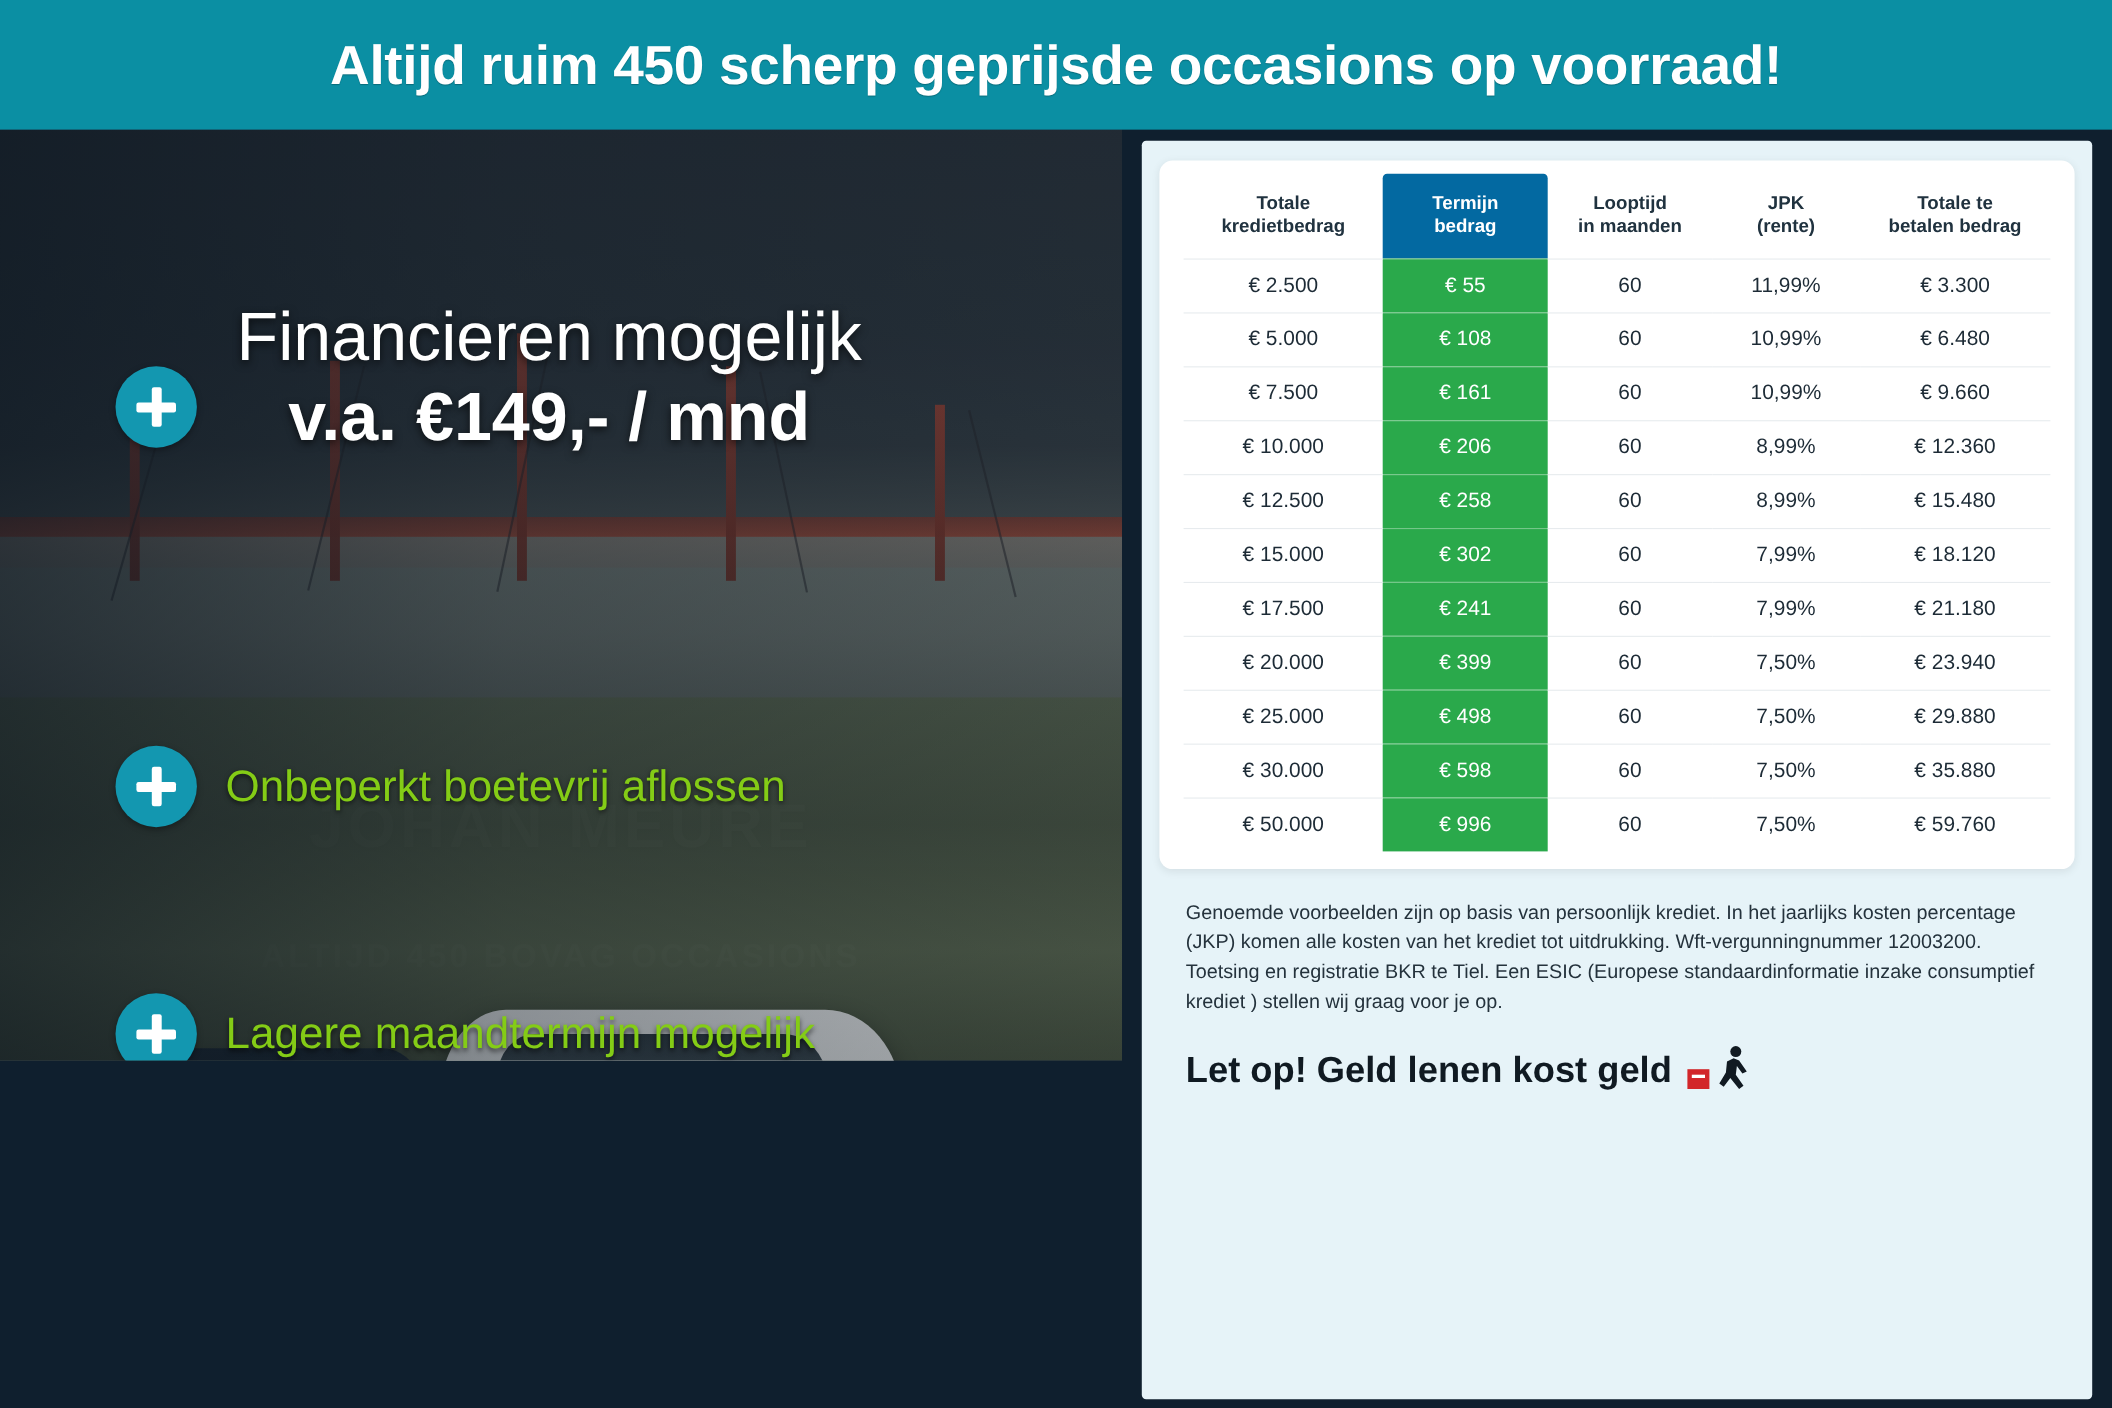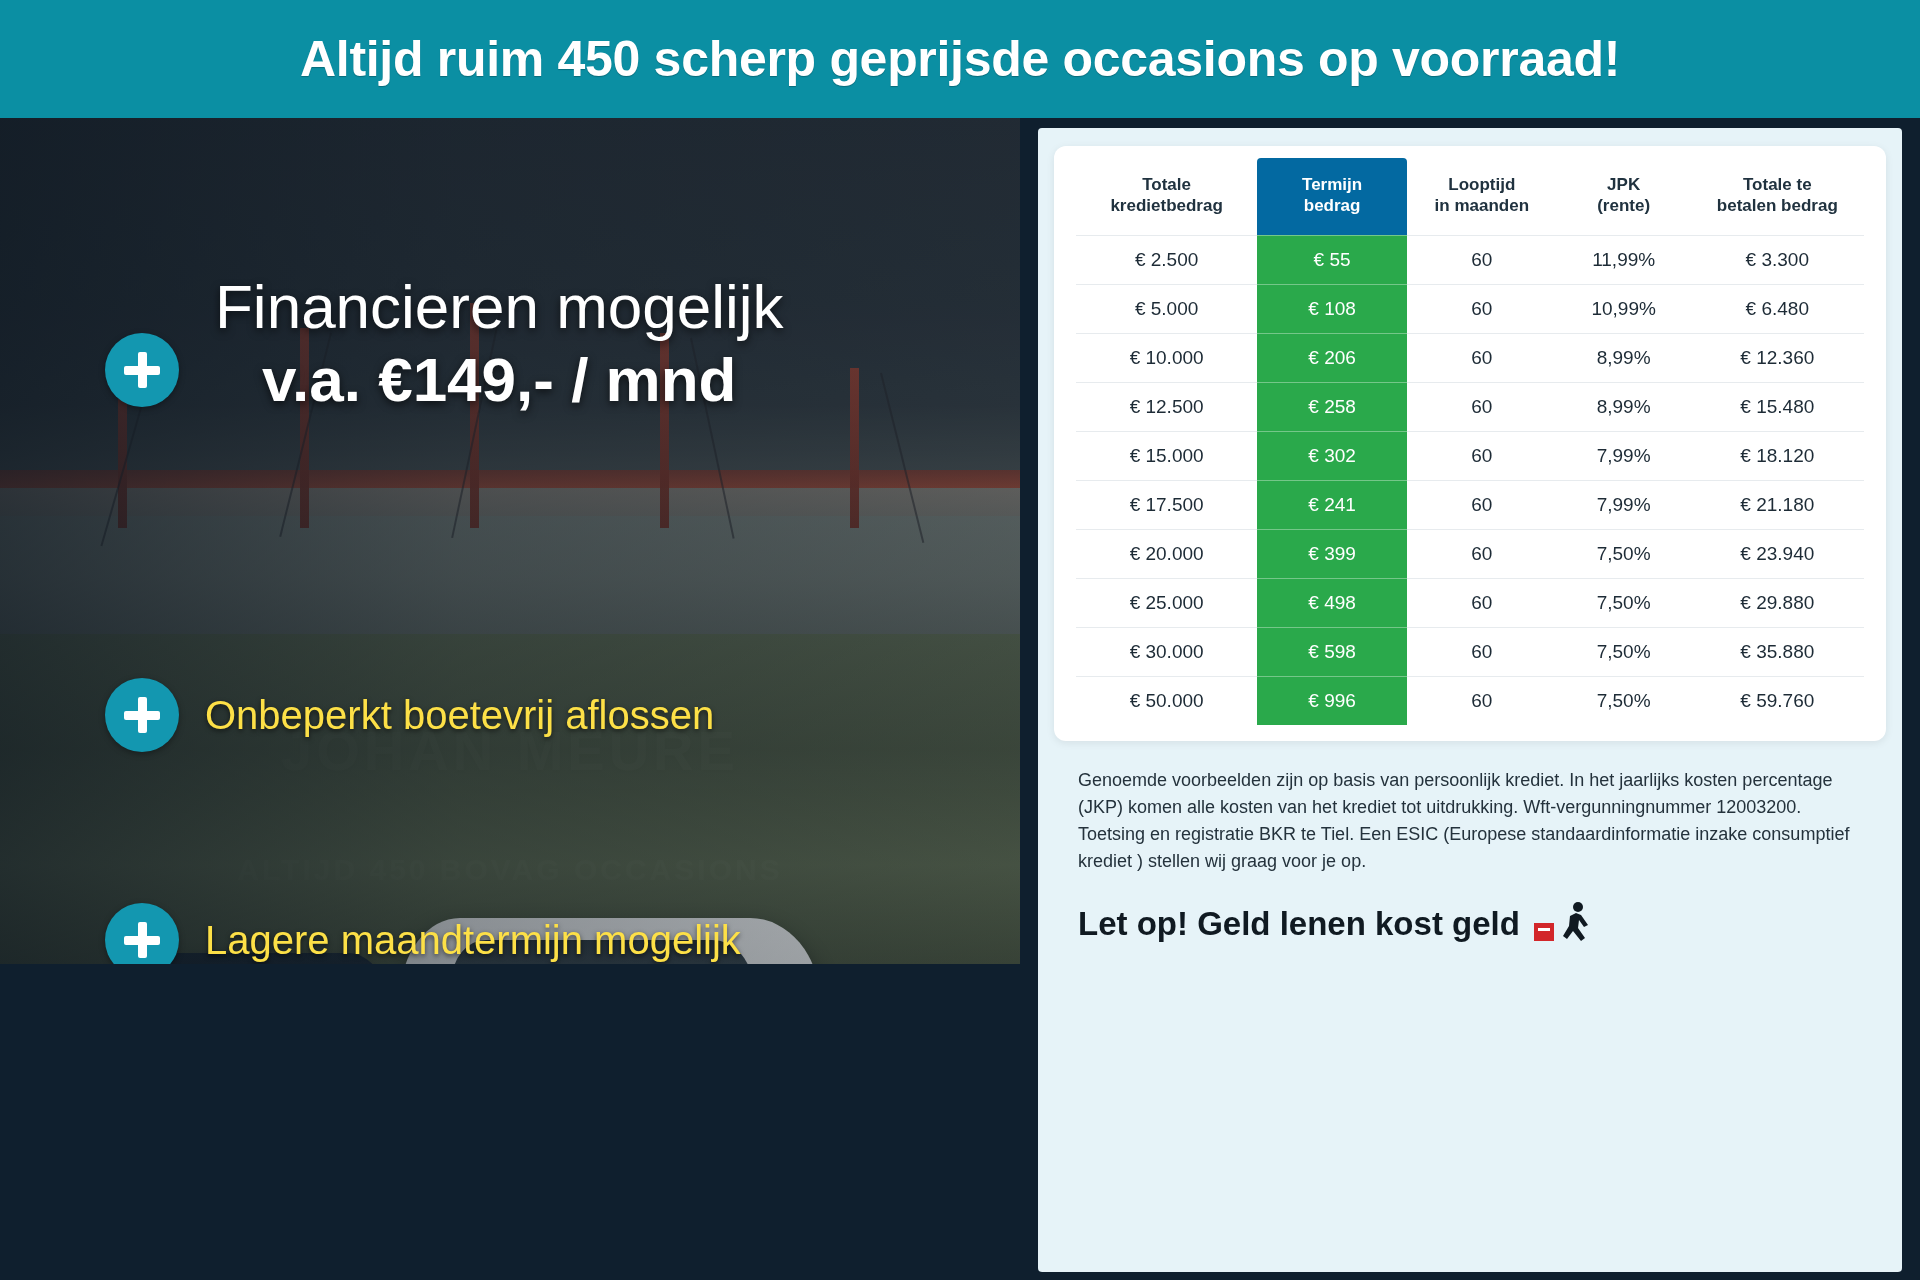--- a/index.html
+++ b/index.html
@@ -207,21 +207,21 @@
   .plus-badge::after {
     content: "";
     position: absolute;
     background: #ffffff;
     border-radius: 2px;
   }
   .plus-badge::before { left: 19px; right: 19px; top: 33px; height: 9px; }
   .plus-badge::after  { top: 19px; bottom: 19px; left: 33px; width: 9px; }
 
   .bullet-text {
-    color: #fde047;
+    color: #84cc16;
     font-size: 40px;
     font-weight: 400;
     text-shadow: 0 2px 5px rgba(0,0,0,.6);
     white-space: nowrap;
   }
 
   .headline-block {
     position: absolute;
     left: 215px; top: 155px;
     color: #ffffff;
@@ -458,20 +458,27 @@
                 <td>€ 3.300</td>
               </tr>
               <tr>
                 <td>€ 5.000</td>
                 <td class="hl-cell">€ 108</td>
                 <td>60</td>
                 <td>10,99%</td>
                 <td>€ 6.480</td>
               </tr>
               <tr>
+                <td>€ 7.500</td>
+                <td class="hl-cell">€ 161</td>
+                <td>60</td>
+                <td>10,99%</td>
+                <td>€ 9.660</td>
+              </tr>
+              <tr>
                 <td>€ 10.000</td>
                 <td class="hl-cell">€ 206</td>
                 <td>60</td>
                 <td>8,99%</td>
                 <td>€ 12.360</td>
               </tr>
               <tr>
                 <td>€ 12.500</td>
                 <td class="hl-cell">€ 258</td>
                 <td>60</td>

